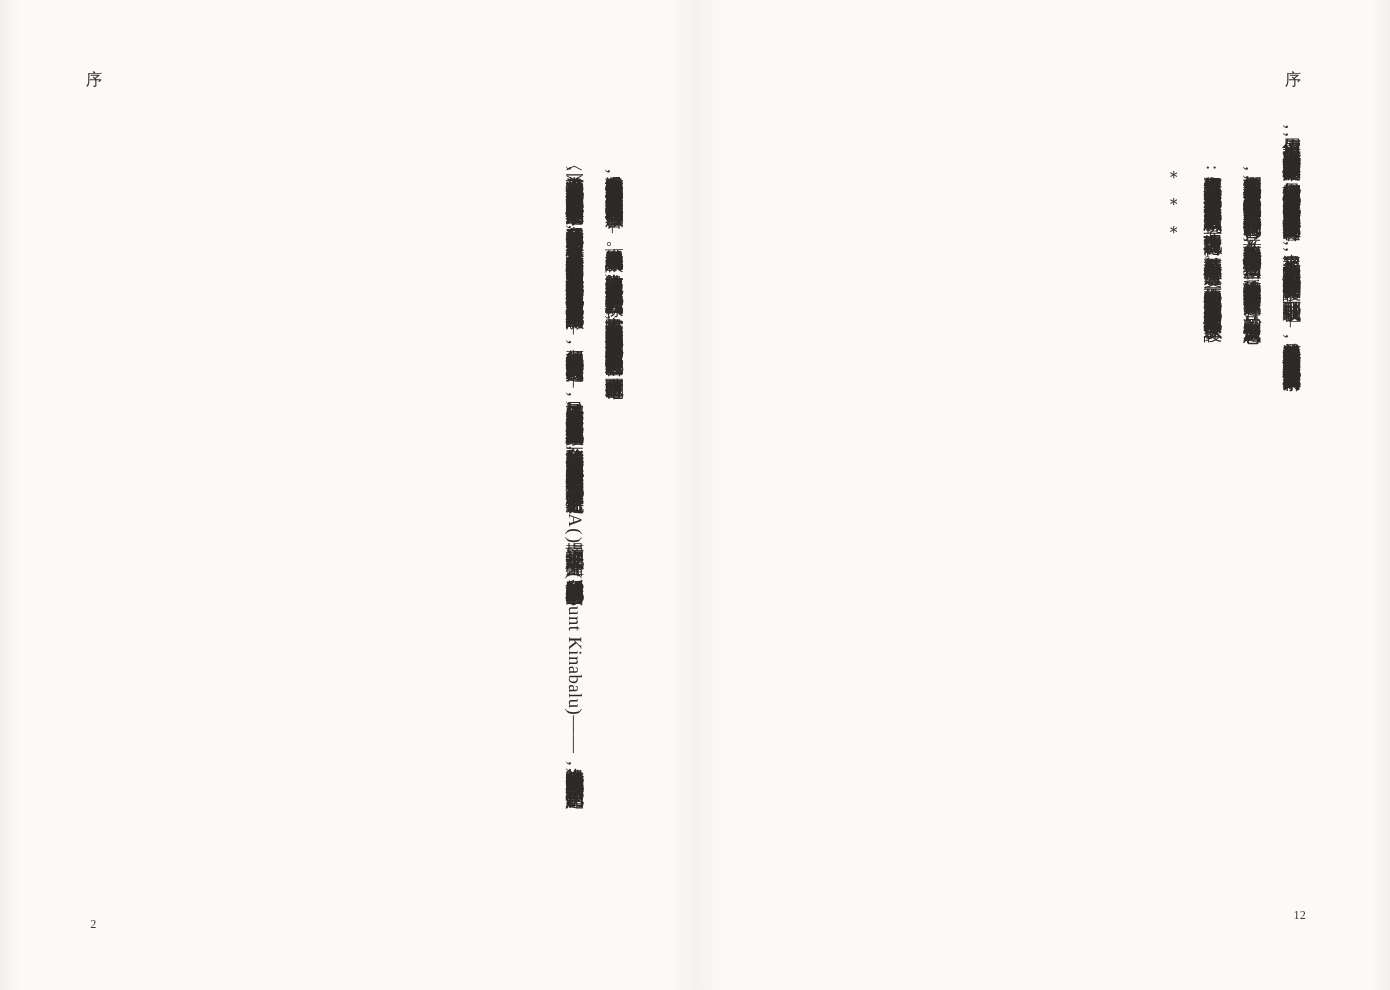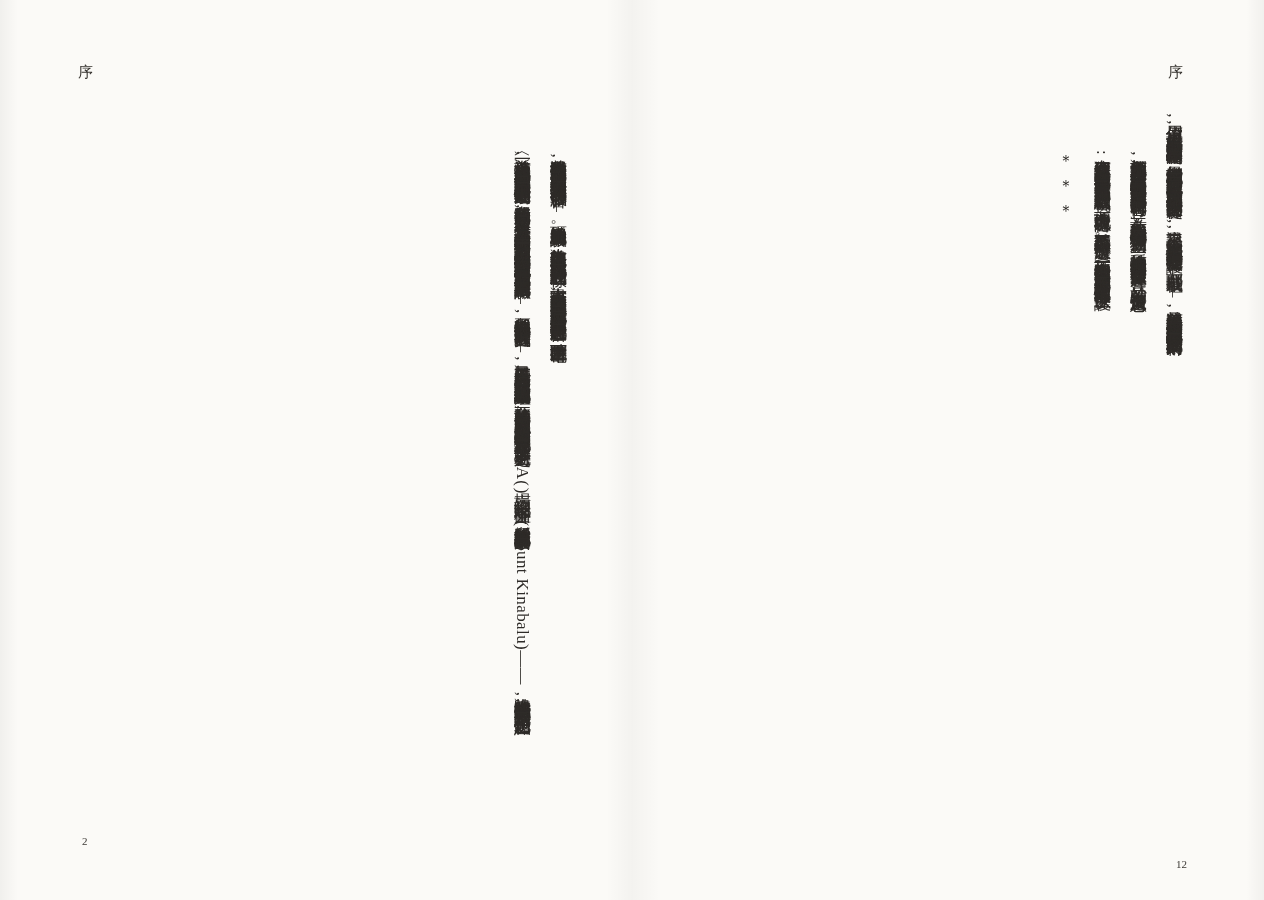--- a/index.html
+++ b/index.html
@@ -30,21 +30,21 @@
     color:#35322e;
     letter-spacing:1px;
   }
   .running-head.right{left:1168px;top:63px;}
   .running-head.left{left:78px;top:63px;}
   .page-number{
     position:absolute;
     font-size:11px;
     color:#3c3935;
   }
-  .page-number.right{left:1176px;top:858px;font-family:Liberation Serif, serif;}
+  .page-number.right{left:1176px;top:826px;font-family:Liberation Serif, serif;}
   .page-number.left{left:82px;top:835px;}
   .vtext{
     position:absolute;
     writing-mode:vertical-rl;
     text-orientation:mixed;
     font-size:17px;
     line-height:36px;
     letter-spacing:0.4px;
     color:#2e2b28;
     top:112px;

